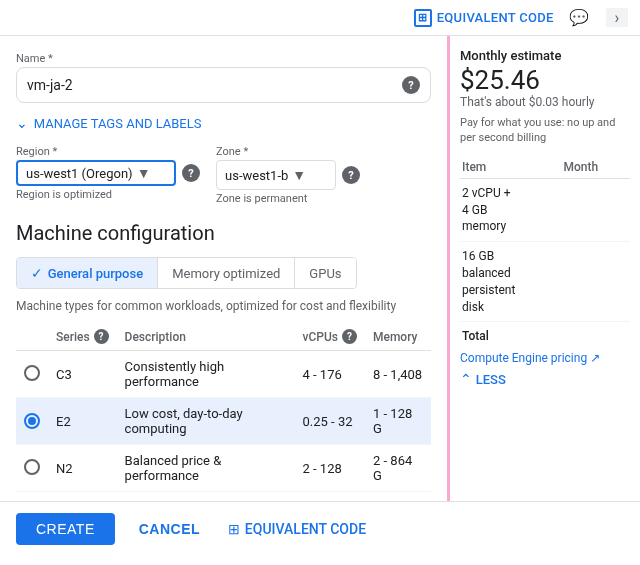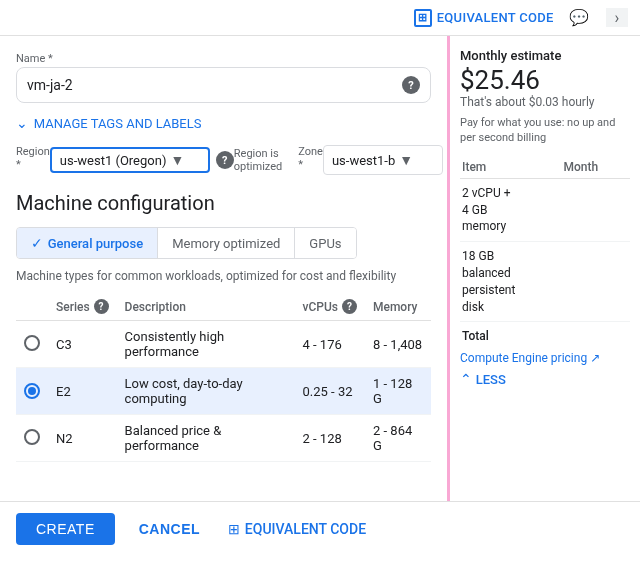--- a/index.html
+++ b/index.html
@@ -92,20 +92,21 @@
     .chevron-icon { font-size: 14px; }
 
     
     .region-zone-row {
       display: flex;
       gap: 16px;
       margin-bottom: 16px;
     }
     .region-box, .zone-box {
       display: flex;
+      flex-direction: column;
     }
     .region-label, .zone-label {
       font-size: 11px;
       color: #5f6368;
       margin-bottom: 2px;
     }
     .select-row {
       display: flex;
       align-items: center;
       gap: 6px;
@@ -454,21 +455,21 @@
         </tr>
       </thead>
       <tbody>
         <tr>
           <td style="white-space: pre-line;">2 vCPU +
 4 GB
 memory</td>
           <td></td>
         </tr>
         <tr>
-          <td style="white-space: pre-line;">18 GB
+          <td style="white-space: pre-line;">16 GB
 balanced
 persistent
 disk</td>
           <td></td>
         </tr>
         <tr class="total-row">
           <td>Total</td>
           <td></td>
         </tr>
       </tbody>

